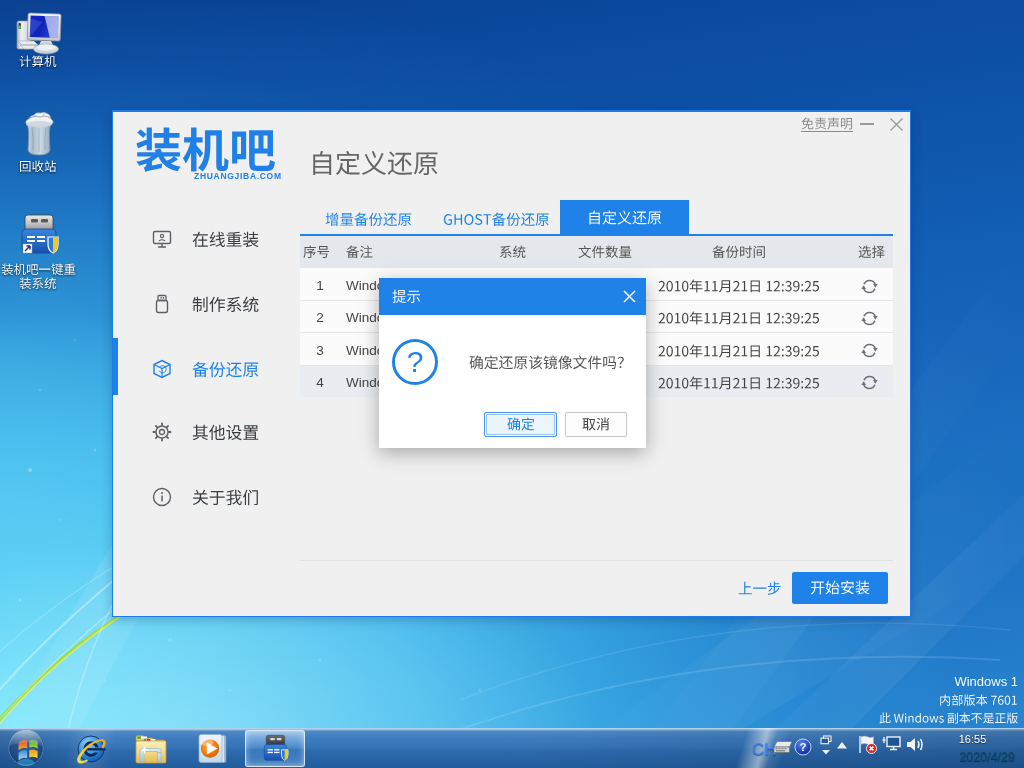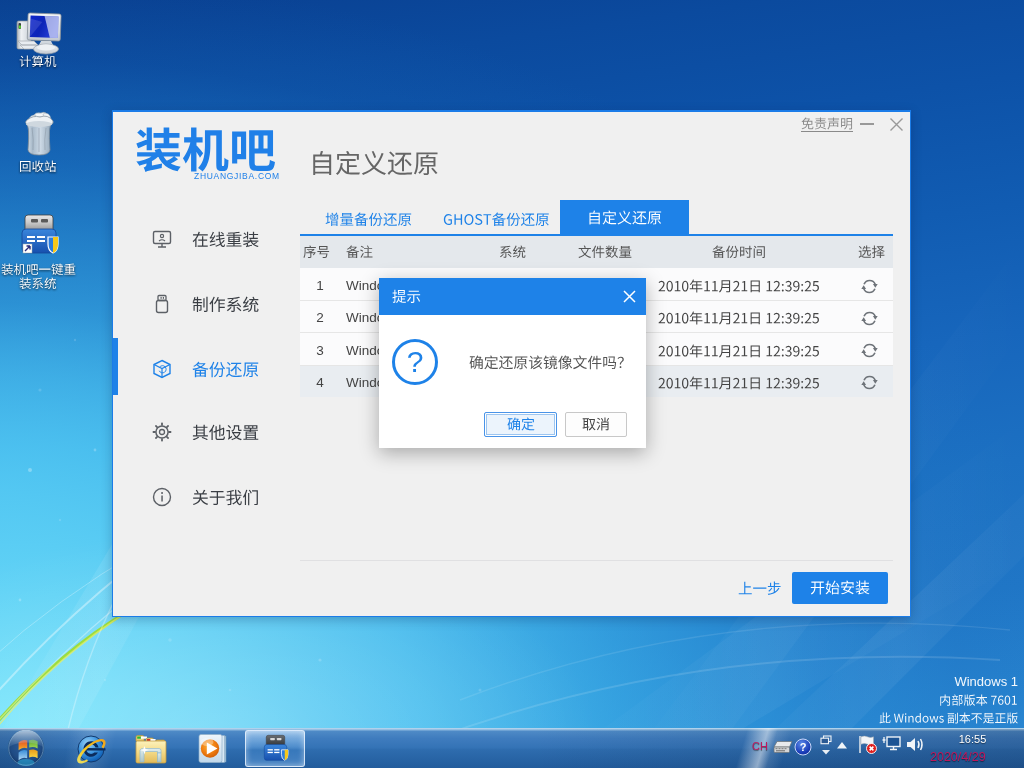--- a/index.html
+++ b/index.html
@@ -133,21 +133,21 @@
 <div style="position:absolute;left:0.5px;top:263px;line-height:0;filter:drop-shadow(0.5px 1px 1px rgba(0,0,0,.75))"><svg width="75.0" height="12.5" viewBox="0 0 75.0 12.5">
       <path transform="translate(0,11.0) scale(0.012500,-0.012500)" d="M449 287 508 261Q472 224 423 191Q373 158 316 131Q259 103 199 81Q138 60 80 46Q72 59 60 75Q48 92 37 102Q95 114 154 132Q212 150 268 174Q323 198 370 227Q417 255 449 287ZM547 286Q581 210 641 150Q700 90 782 50Q863 9 961 -12Q950 -22 937 -41Q924 -59 918 -74Q814 -49 730 -2Q647 45 584 114Q522 182 483 270ZM839 230 894 189Q864 169 828 148Q791 127 755 108Q718 90 686 76L641 112Q673 127 709 147Q746 167 780 189Q815 211 839 230ZM52 309H949V247H52ZM386 702H935V636H386ZM416 477H916V411H416ZM272 840H342V369H272ZM624 840H699V435H624ZM68 742 114 785Q147 764 183 735Q219 706 238 682L190 634Q178 650 158 669Q137 688 114 707Q90 727 68 742ZM37 485Q86 505 154 535Q222 566 293 598L308 536Q245 506 180 476Q116 447 63 422ZM233 -85 230 -30 266 -4 578 60Q576 47 575 29Q574 11 575 0Q468 -24 403 -38Q339 -53 305 -62Q270 -70 256 -75Q241 -80 233 -85ZM233 -85Q232 -76 227 -65Q223 -54 218 -42Q213 -31 208 -24Q218 -20 230 -13Q242 -7 251 6Q260 19 260 39V160L333 160V-21Q333 -21 323 -25Q313 -29 298 -36Q284 -43 269 -51Q254 -60 243 -68Q233 -77 233 -85ZM439 375 511 396Q528 370 544 338Q560 307 567 284L491 260Q484 283 469 316Q454 349 439 375ZM1542 783H1792V712H1542ZM1498 783H1571V462Q1571 400 1565 328Q1559 257 1542 184Q1526 111 1493 44Q1460 -24 1406 -80Q1401 -73 1390 -64Q1380 -54 1369 -45Q1357 -36 1349 -32Q1399 21 1429 82Q1459 144 1474 209Q1489 275 1493 339Q1498 404 1498 462ZM1759 783H1833V62Q1833 38 1835 23Q1836 9 1840 6Q1848 0 1858 0Q1863 0 1872 0Q1880 0 1887 0Q1901 0 1907 7Q1911 12 1914 19Q1916 27 1917 45Q1919 62 1920 100Q1921 138 1921 188Q1933 177 1949 169Q1965 160 1979 156Q1979 128 1978 96Q1976 65 1975 39Q1973 13 1971 0Q1964 -41 1943 -56Q1932 -63 1919 -66Q1905 -70 1890 -70Q1879 -70 1864 -70Q1849 -70 1839 -70Q1825 -70 1809 -66Q1793 -61 1782 -51Q1773 -43 1768 -32Q1763 -21 1761 2Q1759 26 1759 68ZM1052 626H1439V554H1052ZM1218 840H1291V-79H1218ZM1215 581 1264 565Q1250 504 1229 439Q1208 374 1182 312Q1156 250 1127 197Q1098 144 1067 107Q1061 122 1049 142Q1037 161 1028 175Q1056 209 1084 255Q1113 302 1137 357Q1162 412 1182 469Q1202 526 1215 581ZM1284 471Q1295 461 1318 437Q1340 413 1366 384Q1392 355 1413 331Q1435 306 1444 296L1397 234Q1386 252 1367 280Q1347 307 1324 337Q1301 368 1280 394Q1259 420 1246 435ZM2121 745H2345V186H2121V256H2274V675H2121ZM2078 745H2147V90H2078ZM2433 775H2506V78Q2506 50 2512 35Q2518 20 2534 15Q2551 9 2584 9Q2593 9 2617 9Q2640 9 2670 9Q2700 9 2730 9Q2761 9 2786 9Q2810 9 2822 9Q2852 9 2866 21Q2881 33 2887 64Q2894 95 2897 152Q2911 142 2931 134Q2951 126 2967 123Q2961 54 2948 14Q2935 -26 2907 -43Q2879 -61 2826 -61Q2817 -61 2792 -61Q2768 -61 2735 -61Q2703 -61 2670 -61Q2637 -61 2612 -61Q2588 -61 2580 -61Q2524 -61 2492 -49Q2460 -38 2446 -8Q2433 23 2433 79ZM2469 775H2927V250H2853V705H2469ZM2466 382H2881V314H2466ZM2643 750H2712V360H2643ZM3044 431H3960V349H3044ZM4156 843 4222 826Q4205 769 4182 713Q4159 656 4131 607Q4102 558 4070 520Q4066 527 4058 538Q4050 549 4042 561Q4033 573 4026 580Q4068 629 4102 698Q4136 767 4156 843ZM4138 728H4334V659H4124ZM4156 -68 4144 -3 4164 26 4327 135Q4331 121 4338 104Q4344 88 4350 78Q4291 37 4255 12Q4220 -14 4200 -29Q4180 -44 4171 -52Q4161 -60 4156 -68ZM4089 548H4330V482H4089ZM4051 347H4340V278H4051ZM4156 -68Q4152 -60 4145 -49Q4138 -39 4130 -29Q4121 -18 4115 -12Q4128 -2 4147 23Q4165 48 4165 83V516H4229V22Q4229 22 4218 12Q4206 2 4192 -13Q4178 -27 4167 -42Q4156 -57 4156 -68ZM4697 837H4757V32H4697ZM4553 626H4965V568H4553ZM4550 214H4942V155H4550ZM4575 355H4920V296H4575ZM4353 782H4507V712H4353ZM4492 489H4504L4515 490L4552 485Q4542 331 4514 220Q4487 110 4440 36Q4394 -39 4327 -85Q4321 -73 4310 -57Q4298 -42 4289 -32Q4348 6 4390 74Q4432 142 4458 242Q4483 342 4492 476ZM4409 334Q4435 226 4476 160Q4517 94 4571 58Q4625 23 4686 10Q4748 -2 4815 -2Q4824 -2 4844 -2Q4863 -2 4887 -2Q4911 -2 4932 -2Q4953 -2 4965 -1Q4958 -14 4952 -33Q4945 -52 4942 -66H4913H4811Q4735 -66 4666 -51Q4597 -36 4538 4Q4480 44 4434 118Q4388 193 4358 313ZM4578 761H4904V431H4578V487H4848V706H4578ZM4393 489H4508V425H4372ZM4367 408Q4365 415 4359 424Q4353 434 4347 444Q4341 454 4336 460Q4349 463 4364 481Q4380 499 4392 522Q4401 538 4419 577Q4438 617 4458 670Q4479 723 4493 776V780L4517 792L4559 764Q4529 675 4491 591Q4454 506 4416 445V443Q4416 443 4409 440Q4401 436 4392 431Q4382 425 4375 419Q4367 413 4367 408ZM5052 13H5949V-48H5052ZM5058 663H5944V601H5058ZM5127 160H5886V100H5127ZM5459 764H5534V-16H5459ZM5807 834 5847 776Q5780 764 5696 755Q5611 745 5518 739Q5425 732 5331 728Q5237 723 5149 722Q5149 735 5143 752Q5138 770 5133 781Q5220 784 5314 788Q5407 793 5498 799Q5588 806 5668 815Q5747 824 5807 834ZM5232 360V284H5772V360ZM5232 486V411H5772V486ZM5159 540H5848V229H5159Z" fill="#ffffff"></path>
     </svg></div>
 <div style="position:absolute;left:19.2px;top:277px;line-height:0;filter:drop-shadow(0.5px 1px 1px rgba(0,0,0,.75))"><svg width="37.5" height="12.5" viewBox="0 0 37.5 12.5">
       <path transform="translate(0,11.0) scale(0.012500,-0.012500)" d="M449 287 508 261Q472 224 423 191Q373 158 316 131Q259 103 199 81Q138 60 80 46Q72 59 60 75Q48 92 37 102Q95 114 154 132Q212 150 268 174Q323 198 370 227Q417 255 449 287ZM547 286Q581 210 641 150Q700 90 782 50Q863 9 961 -12Q950 -22 937 -41Q924 -59 918 -74Q814 -49 730 -2Q647 45 584 114Q522 182 483 270ZM839 230 894 189Q864 169 828 148Q791 127 755 108Q718 90 686 76L641 112Q673 127 709 147Q746 167 780 189Q815 211 839 230ZM52 309H949V247H52ZM386 702H935V636H386ZM416 477H916V411H416ZM272 840H342V369H272ZM624 840H699V435H624ZM68 742 114 785Q147 764 183 735Q219 706 238 682L190 634Q178 650 158 669Q137 688 114 707Q90 727 68 742ZM37 485Q86 505 154 535Q222 566 293 598L308 536Q245 506 180 476Q116 447 63 422ZM233 -85 230 -30 266 -4 578 60Q576 47 575 29Q574 11 575 0Q468 -24 403 -38Q339 -53 305 -62Q270 -70 256 -75Q241 -80 233 -85ZM233 -85Q232 -76 227 -65Q223 -54 218 -42Q213 -31 208 -24Q218 -20 230 -13Q242 -7 251 6Q260 19 260 39V160L333 160V-21Q333 -21 323 -25Q313 -29 298 -36Q284 -43 269 -51Q254 -60 243 -68Q233 -77 233 -85ZM439 375 511 396Q528 370 544 338Q560 307 567 284L491 260Q484 283 469 316Q454 349 439 375ZM1286 224 1361 197Q1331 157 1293 117Q1255 77 1215 42Q1174 7 1136 -20Q1129 -13 1117 -4Q1105 6 1092 15Q1080 24 1070 30Q1130 66 1188 118Q1246 170 1286 224ZM1636 190 1695 229Q1737 198 1783 161Q1828 124 1869 88Q1909 52 1936 23L1872 -22Q1848 6 1808 44Q1768 81 1723 120Q1678 158 1636 190ZM1471 304H1547V19Q1547 -12 1539 -29Q1530 -46 1505 -56Q1480 -65 1442 -67Q1404 -69 1349 -69Q1346 -52 1338 -31Q1329 -9 1320 6Q1351 5 1377 4Q1404 3 1424 4Q1443 4 1451 4Q1464 5 1467 8Q1471 12 1471 20ZM1803 833 1855 770Q1785 753 1697 739Q1609 726 1513 716Q1416 706 1317 699Q1218 692 1126 688Q1125 702 1119 721Q1113 740 1107 753Q1198 758 1295 765Q1392 772 1485 782Q1579 792 1660 805Q1742 817 1803 833ZM1129 245Q1128 253 1124 265Q1120 278 1115 291Q1111 305 1106 315Q1130 318 1164 332Q1198 346 1245 369Q1271 381 1321 409Q1371 437 1435 476Q1499 515 1567 562Q1636 609 1698 660L1756 612Q1615 505 1469 421Q1324 338 1182 278V275Q1182 275 1174 273Q1166 270 1155 266Q1145 261 1137 256Q1129 250 1129 245ZM1129 245 1127 299 1178 326 1818 369Q1816 354 1816 337Q1816 319 1817 308Q1668 297 1562 289Q1455 281 1382 276Q1309 270 1264 266Q1218 261 1192 258Q1166 255 1152 252Q1138 249 1129 245ZM1183 454Q1182 461 1179 473Q1175 486 1171 499Q1166 512 1162 521Q1177 523 1195 534Q1214 545 1236 561Q1248 569 1271 588Q1295 607 1325 633Q1355 659 1386 690Q1417 721 1444 753L1508 717Q1443 650 1372 591Q1302 532 1232 489V487Q1232 487 1225 484Q1217 481 1208 476Q1198 471 1191 465Q1183 459 1183 454ZM1183 454 1183 505 1225 527 1571 545Q1568 531 1566 513Q1564 496 1563 485Q1444 479 1373 474Q1301 469 1263 466Q1226 463 1209 460Q1193 457 1183 454ZM1664 444 1722 474Q1760 440 1800 400Q1839 360 1872 321Q1906 282 1926 252L1866 216Q1847 247 1813 287Q1780 327 1741 369Q1702 410 1664 444ZM2741 553 2800 583Q2827 548 2856 507Q2884 467 2909 429Q2935 391 2949 361L2885 326Q2872 355 2848 394Q2824 434 2797 475Q2769 517 2741 553ZM2407 695H2948V627H2407ZM2698 352H2772V36Q2772 16 2776 11Q2781 6 2797 6Q2802 6 2816 6Q2830 6 2845 6Q2859 6 2865 6Q2876 6 2882 16Q2888 25 2890 55Q2893 84 2894 145Q2905 135 2924 127Q2944 118 2958 114Q2956 46 2948 8Q2939 -30 2922 -45Q2904 -60 2873 -60Q2868 -60 2855 -60Q2843 -60 2829 -60Q2814 -60 2802 -60Q2790 -60 2785 -60Q2750 -60 2732 -51Q2713 -43 2706 -22Q2698 -1 2698 36ZM2510 350H2584Q2581 266 2571 199Q2562 132 2539 80Q2516 28 2474 -10Q2432 -49 2364 -77Q2359 -67 2352 -55Q2344 -44 2335 -33Q2326 -22 2317 -16Q2378 7 2416 40Q2453 72 2473 116Q2493 160 2500 218Q2508 276 2510 350ZM2412 347 2410 404 2453 429 2856 462Q2856 448 2858 430Q2861 413 2863 401Q2749 390 2672 383Q2596 375 2548 370Q2500 364 2473 361Q2447 357 2434 354Q2421 351 2412 347ZM2595 824 2664 842Q2681 812 2698 776Q2716 739 2725 715L2650 692Q2642 718 2626 755Q2610 792 2595 824ZM2412 347Q2411 358 2406 372Q2401 386 2396 400Q2391 414 2387 421Q2401 425 2418 431Q2436 438 2450 451Q2461 461 2482 488Q2504 515 2530 549Q2555 583 2578 615Q2601 647 2614 666H2704Q2685 639 2658 602Q2632 565 2603 527Q2574 488 2547 454Q2520 420 2500 397Q2500 397 2491 394Q2482 391 2469 386Q2456 380 2443 374Q2430 368 2421 361Q2412 354 2412 347ZM2066 182Q2064 190 2060 204Q2056 217 2051 231Q2046 245 2041 255Q2058 258 2076 276Q2094 293 2118 321Q2130 334 2154 365Q2179 396 2208 439Q2238 482 2269 532Q2301 581 2326 632L2393 592Q2334 490 2263 393Q2192 297 2120 224V222Q2120 222 2112 218Q2103 214 2093 208Q2083 202 2074 195Q2066 188 2066 182ZM2066 182 2061 246 2098 273 2368 326Q2366 311 2367 291Q2368 272 2369 260Q2277 240 2220 227Q2163 214 2132 206Q2102 198 2088 192Q2074 187 2066 182ZM2060 423Q2058 431 2053 445Q2049 459 2043 475Q2038 490 2033 500Q2047 503 2061 520Q2076 536 2092 561Q2102 574 2118 602Q2135 631 2155 670Q2176 709 2197 754Q2218 799 2234 844L2310 809Q2283 747 2250 686Q2217 624 2181 568Q2145 512 2108 467V465Q2108 465 2101 460Q2093 456 2084 449Q2074 443 2067 436Q2060 429 2060 423ZM2060 423 2058 480 2095 504 2282 524Q2279 509 2278 491Q2276 472 2276 460Q2212 451 2172 446Q2132 440 2110 436Q2088 432 2077 429Q2066 426 2060 423ZM2042 53Q2083 64 2135 79Q2188 94 2247 112Q2306 129 2367 147L2379 82Q2295 55 2211 28Q2127 1 2059 -21Z" fill="#ffffff"></path>
     </svg></div>
 <div class="ab" style="left:112px;top:110px;width:799px;height:507px;background:#f0f0f0;border:1px solid #1b7ce8;border-top:2px solid #1b7ce8;box-shadow:0 3px 10px rgba(0,25,70,.25)"></div>
 <div style="position:absolute;left:135px;top:126px;line-height:0"><svg width="141.0" height="47" viewBox="0 0 141.0 47">
       <path transform="translate(0,41.4) scale(0.047000,-0.047000)" d="M425 289 518 251Q482 212 434 179Q387 145 331 118Q275 91 214 70Q153 50 91 36Q80 56 61 81Q43 107 26 123Q86 132 144 149Q202 165 255 186Q308 208 351 234Q395 260 425 289ZM578 288Q609 214 662 158Q715 103 793 67Q871 31 973 14Q956 -4 936 -33Q916 -61 906 -84Q794 -60 712 -14Q630 32 572 102Q515 172 477 267ZM831 238 916 174Q885 154 850 133Q815 112 780 95Q746 77 716 64L644 122Q674 136 708 156Q743 175 775 197Q807 219 831 238ZM45 324H956V230H45ZM394 733H947V630H394ZM420 512H926V409H420ZM248 850H359V366H248ZM609 850H729V441H609ZM47 736 116 804Q149 783 186 755Q224 726 244 703L171 628Q159 644 138 663Q117 682 93 702Q70 721 47 736ZM29 506Q76 523 141 549Q207 576 275 604L298 510Q240 483 180 457Q119 430 67 409ZM220 -97 213 -13 260 20 577 81Q574 61 571 32Q568 3 569 -14Q463 -35 398 -49Q333 -63 297 -72Q262 -80 245 -86Q229 -92 220 -97ZM220 -97Q217 -84 211 -67Q206 -49 199 -32Q192 -16 184 -6Q196 -2 210 6Q224 14 234 28Q244 43 244 65V165L360 166V-8Q360 -8 346 -14Q331 -19 311 -29Q290 -38 269 -49Q248 -61 234 -73Q220 -85 220 -97ZM418 369 535 402Q551 375 565 343Q580 311 585 286L461 250Q457 273 444 307Q432 341 418 369ZM1559 792H1777V679H1559ZM1488 792H1604V468Q1604 404 1598 330Q1592 256 1574 181Q1557 105 1524 36Q1490 -33 1436 -88Q1426 -77 1410 -62Q1393 -46 1375 -32Q1356 -18 1343 -11Q1393 38 1422 98Q1451 157 1465 222Q1479 286 1483 349Q1488 412 1488 468ZM1729 792H1848V82Q1848 62 1849 51Q1850 40 1851 37Q1856 31 1862 31Q1866 31 1871 31Q1875 31 1879 31Q1888 31 1892 37Q1894 41 1896 49Q1898 57 1899 73Q1900 90 1901 124Q1902 158 1902 203Q1919 189 1943 176Q1967 163 1988 155Q1988 129 1986 98Q1984 67 1982 42Q1980 16 1977 1Q1968 -43 1944 -61Q1932 -70 1915 -74Q1899 -79 1882 -79Q1869 -79 1854 -79Q1838 -79 1826 -79Q1808 -79 1789 -73Q1769 -66 1756 -52Q1747 -42 1741 -28Q1734 -15 1732 10Q1729 36 1729 78ZM1045 643H1438V530H1045ZM1193 850H1308V-89H1193ZM1187 566 1258 541Q1246 480 1227 416Q1209 351 1185 289Q1162 228 1135 174Q1108 121 1077 83Q1069 108 1052 140Q1035 173 1020 195Q1047 228 1073 272Q1098 316 1120 365Q1142 415 1159 466Q1176 518 1187 566ZM1300 478Q1311 468 1332 444Q1354 419 1378 390Q1402 361 1422 337Q1442 312 1450 302L1382 205Q1371 227 1353 257Q1336 287 1316 318Q1296 349 1277 377Q1258 405 1245 424ZM2138 763H2365V172H2138V283H2255V653H2138ZM2066 763H2175V84H2066ZM2428 790H2546V107Q2546 76 2550 61Q2555 46 2569 41Q2584 37 2613 37Q2622 37 2641 37Q2659 37 2682 37Q2706 37 2729 37Q2753 37 2772 37Q2791 37 2800 37Q2826 37 2840 47Q2853 57 2860 84Q2866 112 2870 163Q2890 148 2922 135Q2953 122 2978 117Q2971 46 2953 5Q2936 -37 2903 -55Q2869 -74 2811 -74Q2800 -74 2779 -74Q2758 -74 2732 -74Q2705 -74 2679 -74Q2652 -74 2631 -74Q2610 -74 2601 -74Q2536 -74 2498 -59Q2460 -44 2444 -5Q2428 34 2428 107ZM2485 790H2937V236H2820V680H2485ZM2481 404H2864V295H2481ZM2626 746H2734V372H2626Z" fill="#2080e8"></path>
     </svg></div>
-<div class="ab" style="left:194px;top:171px;font-family:'Liberation Sans',sans-serif;font-size:8.5px;font-weight:normal;letter-spacing:0.7px;color:#2080e8">ZHUANGJIBA.COM</div>
+<div class="ab" style="left:194px;top:171px;font-family:'Liberation Sans',sans-serif;font-size:8.5px;font-weight:bold;letter-spacing:0.7px;color:#2080e8">ZHUANGJIBA.COM</div>
 <div style="position:absolute;left:309px;top:150px;line-height:0"><svg width="130.0" height="26" viewBox="0 0 130.0 26">
       <path transform="translate(0,22.9) scale(0.026000,-0.026000)" d="M214 482H795V411H214ZM214 264H795V194H214ZM214 46H795V-25H214ZM163 703H853V-76H774V631H239V-81H163ZM455 842 542 830Q526 785 508 740Q489 695 472 662L405 675Q415 699 424 728Q434 758 442 788Q451 817 455 842ZM1211 532H1795V459H1211ZM1499 295H1836V225H1499ZM1460 498H1538V-9L1460 2ZM1224 378 1300 370Q1280 219 1231 105Q1182 -9 1097 -83Q1092 -76 1081 -66Q1070 -57 1058 -47Q1046 -38 1036 -33Q1120 32 1164 137Q1208 242 1224 378ZM1272 250Q1298 174 1340 126Q1382 79 1437 54Q1492 29 1559 20Q1625 11 1702 11Q1713 11 1738 11Q1763 11 1794 11Q1826 11 1859 11Q1892 11 1919 12Q1946 12 1960 12Q1955 3 1949 -11Q1943 -24 1938 -39Q1934 -53 1932 -64H1882H1698Q1609 -64 1533 -52Q1458 -41 1397 -10Q1337 21 1290 78Q1243 136 1211 227ZM1082 727H1918V509H1841V656H1156V509H1082ZM1426 826 1500 847Q1517 818 1535 784Q1552 749 1559 724L1482 700Q1475 724 1459 760Q1443 796 1426 826ZM2214 725Q2263 596 2335 481Q2407 366 2501 270Q2596 173 2711 102Q2827 30 2962 -12Q2954 -20 2944 -32Q2934 -44 2925 -56Q2916 -69 2910 -79Q2771 -33 2654 43Q2537 119 2442 220Q2347 320 2273 442Q2199 565 2145 703ZM2792 767 2869 743Q2819 601 2750 476Q2681 351 2587 247Q2493 143 2367 60Q2241 -22 2077 -79Q2071 -64 2058 -46Q2046 -27 2036 -15Q2193 37 2315 115Q2437 193 2528 293Q2619 393 2684 513Q2748 632 2792 767ZM2413 819 2478 844Q2497 806 2517 763Q2537 720 2553 678Q2570 637 2580 604L2512 576Q2503 609 2486 651Q2469 693 2451 738Q2432 782 2413 819ZM3325 772H3928V697H3325ZM3677 487 3731 531Q3767 497 3808 456Q3849 415 3887 376Q3924 338 3948 309L3892 256Q3869 285 3832 325Q3795 366 3755 408Q3714 451 3677 487ZM3653 751 3728 727Q3684 628 3624 540Q3563 453 3490 380Q3418 308 3338 254Q3333 261 3323 272Q3313 283 3301 295Q3290 307 3281 313Q3361 362 3431 429Q3501 496 3558 578Q3615 660 3653 751ZM3576 577 3620 621 3653 610V66H3576ZM3249 501V72H3173V427H3042V501ZM3082 784 3140 825Q3168 800 3198 770Q3228 741 3254 711Q3281 682 3297 660L3236 612Q3220 635 3195 666Q3169 696 3139 727Q3110 758 3082 784ZM3209 124Q3234 124 3257 104Q3281 84 3325 56Q3375 24 3441 15Q3508 6 3596 6Q3642 6 3693 8Q3743 9 3793 12Q3844 15 3890 18Q3936 22 3974 26Q3969 16 3964 1Q3959 -15 3955 -30Q3951 -46 3950 -58Q3923 -60 3879 -62Q3835 -64 3783 -65Q3732 -67 3681 -68Q3631 -69 3593 -69Q3495 -69 3428 -58Q3361 -46 3306 -12Q3275 9 3249 30Q3224 51 3208 51Q3192 51 3171 33Q3151 14 3128 -16Q3105 -46 3080 -82L3024 -9Q3076 49 3124 86Q3171 124 3209 124ZM4174 785H4943V715H4174ZM4131 785H4205V501Q4205 440 4202 368Q4198 296 4187 220Q4176 144 4155 72Q4134 1 4099 -60Q4093 -54 4081 -46Q4069 -38 4056 -31Q4044 -24 4035 -21Q4068 37 4087 103Q4106 170 4116 240Q4125 309 4128 376Q4131 443 4131 501ZM4369 402V308H4788V402ZM4369 552V459H4788V552ZM4295 611H4864V248H4295ZM4541 296H4614V3Q4614 -27 4606 -43Q4598 -59 4576 -68Q4553 -76 4515 -77Q4477 -79 4419 -79Q4417 -64 4410 -46Q4403 -27 4396 -12Q4440 -13 4475 -13Q4510 -14 4521 -13Q4533 -13 4537 -9Q4541 -5 4541 4ZM4530 704 4617 691Q4599 658 4581 625Q4562 592 4546 568L4477 583Q4492 609 4507 643Q4522 678 4530 704ZM4699 165 4758 197Q4788 166 4823 129Q4857 93 4888 57Q4920 22 4940 -4L4876 -42Q4857 -15 4827 20Q4797 56 4763 94Q4729 133 4699 165ZM4371 199 4442 175Q4416 139 4386 100Q4355 61 4324 25Q4292 -10 4264 -37Q4257 -31 4246 -23Q4234 -16 4222 -8Q4210 0 4200 4Q4245 43 4291 96Q4338 148 4371 199Z" fill="#666666"></path>
     </svg></div>
 <div class="ab" style="left:801px;top:117px;width:52px;border-bottom:1px solid #8a8a8a;height:15px"></div>
 <div style="position:absolute;left:801px;top:117px;line-height:0"><svg width="52.0" height="13" viewBox="0 0 52.0 13">
       <path transform="translate(0,11.4) scale(0.013000,-0.013000)" d="M548 306H625V44Q625 21 635 14Q645 8 679 8Q687 8 708 8Q728 8 753 8Q778 8 801 8Q823 8 833 8Q855 8 865 18Q876 28 881 57Q885 87 887 148Q895 142 907 137Q920 131 932 126Q945 122 956 119Q952 47 941 9Q930 -30 906 -45Q882 -60 839 -60Q833 -60 816 -60Q799 -60 777 -60Q755 -60 733 -60Q711 -60 694 -60Q677 -60 671 -60Q622 -60 596 -51Q569 -42 559 -20Q548 3 548 43ZM332 843 414 827Q379 767 332 705Q285 643 226 584Q168 525 95 473Q89 482 80 492Q71 503 61 512Q50 522 41 528Q110 574 165 628Q221 682 263 738Q305 793 332 843ZM228 520V345H799V520ZM154 588H877V277H154ZM606 764H622L635 767L686 734Q668 701 643 666Q618 630 591 597Q564 565 539 540Q528 548 512 558Q496 569 483 575Q506 598 530 629Q554 659 574 692Q594 724 606 749ZM316 764H628V701H276ZM468 543H547Q540 458 528 381Q515 304 488 235Q461 166 413 108Q364 51 287 5Q209 -40 95 -71Q89 -56 77 -37Q64 -18 52 -7Q161 20 234 60Q307 101 351 153Q395 205 419 266Q442 328 452 398Q463 468 468 543ZM1114 767H1895V708H1114ZM1161 641H1854V586H1161ZM1057 517H1945V456H1057ZM1462 840H1539V488H1462ZM1459 298H1537V212Q1537 183 1529 151Q1521 120 1497 89Q1473 57 1427 27Q1381 -3 1304 -30Q1228 -58 1115 -80Q1111 -72 1103 -61Q1096 -50 1086 -39Q1077 -28 1069 -20Q1177 -1 1248 21Q1320 44 1362 68Q1405 92 1426 117Q1446 143 1453 167Q1459 192 1459 214ZM1526 65 1562 120Q1608 107 1659 90Q1711 73 1762 55Q1812 36 1857 17Q1902 -3 1934 -19L1896 -82Q1865 -65 1821 -46Q1777 -26 1726 -6Q1676 15 1624 33Q1572 51 1526 65ZM1186 396H1820V105H1742V332H1261V99H1186ZM2070 757H2930V691H2070ZM2131 593H2886V528H2131ZM2196 232H2819V167H2196ZM2197 449H2866V116H2791V386H2197ZM2153 449H2227V317Q2227 272 2221 219Q2216 167 2201 113Q2185 59 2158 8Q2131 -42 2087 -85Q2081 -77 2071 -67Q2060 -57 2049 -48Q2038 -38 2029 -34Q2084 19 2110 80Q2136 142 2145 203Q2153 265 2153 318ZM2460 842H2536V557H2460ZM2462 428H2535V193H2462ZM3122 779H3408V182H3122V252H3338V710H3122ZM3122 519H3369V451H3122ZM3545 797H3882V727H3545ZM3545 554H3882V486H3545ZM3538 309H3880V241H3538ZM3080 779H3151V88H3080ZM3854 797H3928V19Q3928 -16 3919 -36Q3909 -55 3885 -64Q3860 -73 3818 -76Q3776 -78 3711 -78Q3710 -68 3705 -54Q3701 -41 3696 -28Q3690 -14 3684 -4Q3717 -5 3746 -6Q3776 -6 3798 -5Q3821 -5 3829 -5Q3843 -5 3848 1Q3854 6 3854 19ZM3501 797H3574V440Q3574 377 3567 307Q3560 236 3539 165Q3519 95 3478 30Q3437 -35 3369 -87Q3364 -79 3354 -69Q3344 -59 3333 -49Q3322 -40 3314 -35Q3378 13 3415 72Q3452 130 3471 193Q3490 256 3495 319Q3501 382 3501 441Z" fill="#8a8a8a"></path>
     </svg></div>
 <div class="ab" style="left:860px;top:123px;width:14px;height:2px;background:#999"></div>
 <svg class="ab" style="left:889;top:117" width="15" height="15" viewBox="0 0 15 15">
     <path d="M1.5 1.5 L13.5 13.5 M13.5 1.5 L1.5 13.5" stroke="#999" stroke-width="1.4"></path>
@@ -445,21 +445,21 @@
 <g fill="#fff">
         <rect x="10" y="23" width="8" height="2"></rect>
         <rect x="10" y="27" width="8" height="2"></rect>
         <rect x="20" y="23" width="8" height="2"></rect>
         <rect x="20" y="27" width="8" height="2"></rect>
       </g>
 <path d="M31 24 L41 24 L41 31 Q41 38 36 40 Q31 38 31 31 Z" fill="#2a7de0" stroke="#fff" stroke-width="1.2"></path>
 <path d="M36 24 L41 24 L41 31 Q41 38 36 40 Z" fill="#f8c818"></path>
 
 </svg></div>
-<div class="ab" style="left:752px;top:740px;font-size:11px;color:#be185d;text-shadow:0 1px 1px rgba(0,0,0,.5)">CH</div>
+<div class="ab" style="left:752px;top:740px;font-size:17px;color:#3b82f6;text-shadow:0 1px 1px rgba(0,0,0,.5)">CH</div>
 <svg class="ab" style="left:773;top:740" width="20" height="15" viewBox="0 0 20 15">
 <path d="M4 1.5 L19 1.5 L16.5 7 L1 7 Z" fill="#e8eaec" stroke="#6a7074" stroke-width=".7"></path>
 <rect x="1" y="7" width="15.5" height="5.5" rx="1" fill="#d4d6d8" stroke="#6a7074" stroke-width=".7"></rect>
 <g fill="#888">
       <rect x="2.5" y="8" width="2" height="1.2"></rect>
       <rect x="5.5" y="8" width="2" height="1.2"></rect>
       <rect x="8.5" y="8" width="2" height="1.2"></rect>
       <rect x="11.5" y="8" width="2" height="1.2"></rect>
       <rect x="3" y="10" width="9" height="1.4"></rect>
     </g>
@@ -495,12 +495,12 @@
 <rect x="5" y="2" width="13" height="9.5" fill="#1d5494" stroke="#f0f4f8" stroke-width="1.4"></rect>
 <path d="M8 14.5 L15 14.5 M11.5 11.5 L11.5 14.5" stroke="#f0f4f8" stroke-width="1.4"></path>
 <path d="M2 2 L2 8 M0.5 5 L3.5 5" stroke="#f0f4f8" stroke-width="1.3"></path>
 </svg>
 <svg class="ab" style="left:906;top:736" width="20" height="17" viewBox="0 0 20 17">
 <path d="M1 6 L4.5 6 L9 2 L9 15 L4.5 11 L1 11 Z" fill="#f0f4f8"></path>
 <path d="M12 5 Q14 8.5 12 12" fill="none" stroke="#f0f4f8" stroke-width="1.5"></path>
 <path d="M14.5 3 Q17.5 8.5 14.5 14" fill="none" stroke="#f0f4f8" stroke-width="1.5"></path>
 </svg>
 <div class="ab" style="left:930px;top:733px;width:85px;text-align:center;font-size:11px;color:#fff;text-shadow:0 1px 1px rgba(0,0,0,.5)">16:55</div>
-<div class="ab" style="left:930px;top:750px;width:85px;text-align:left;font-size:12.5px;color:#be185d;text-shadow:0 1px 1px rgba(0,0,0,.5)">2020/4/29</div>
+<div class="ab" style="left:930px;top:750px;width:85px;text-align:right;font-size:12.5px;color:#0c4a6e;text-shadow:0 1px 1px rgba(0,0,0,.5)">2020/4/29</div>
 </body></html>

